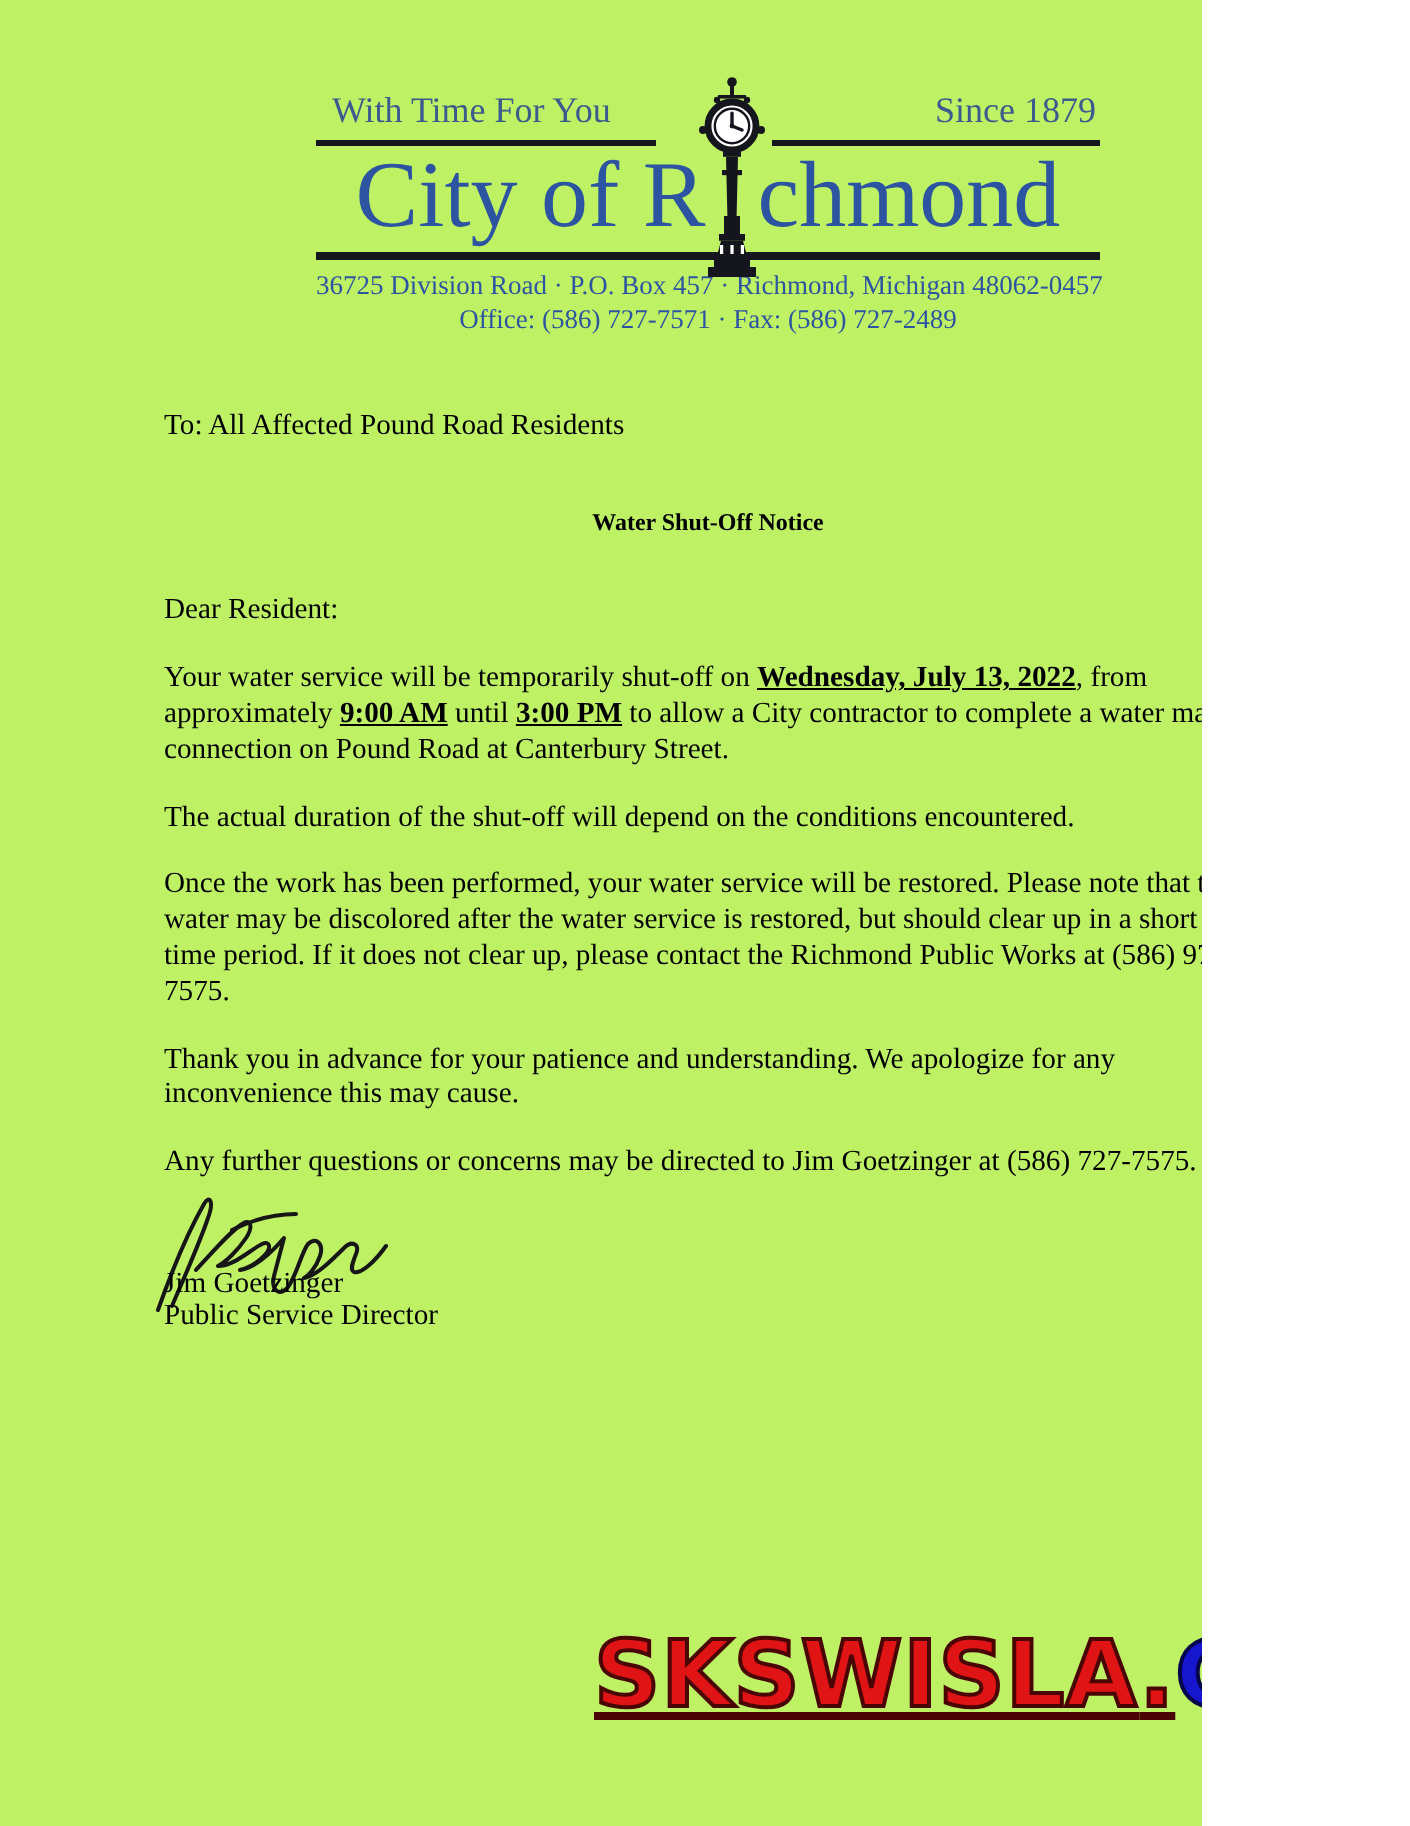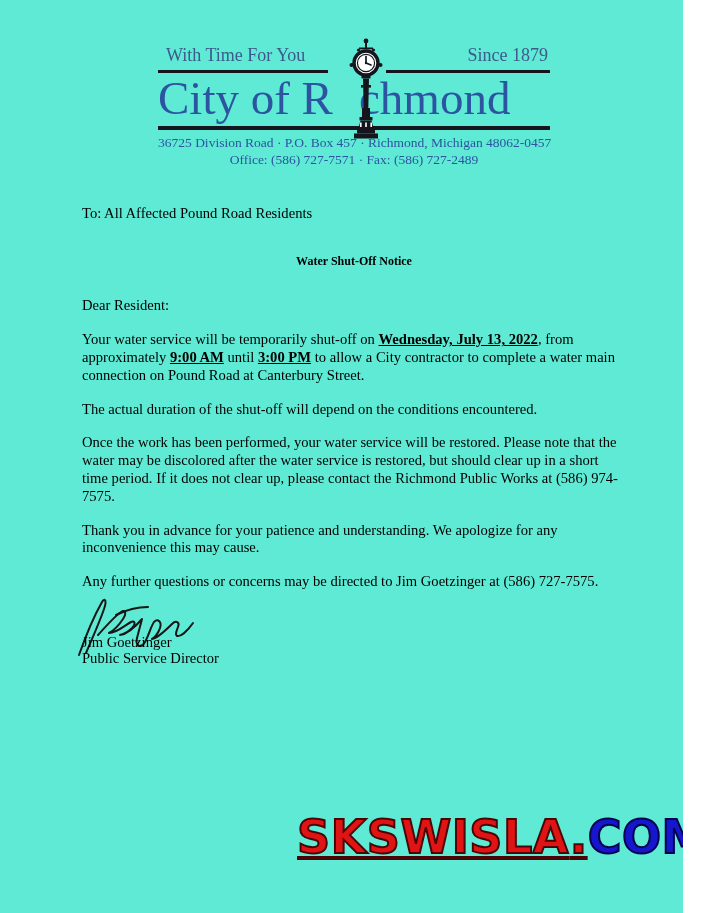--- a/index.html
+++ b/index.html
@@ -4,22 +4,22 @@
 <style>
   * { margin: 0; padding: 0; box-sizing: border-box; }
   html, body { background: #fff; }
   body {
     width: 705px; height: 913px;
     font-family: "Liberation Serif", serif;
     color: #111;
   }
   .page {
     position: relative;
-    width: 683px; height: 913px;
-    background: #5eead4;
+    width: 601px; height: 913px;
+    background: #bef264;
     overflow: hidden;
   }
 
   
   .letterhead {
     position: absolute;
     top: 45px; left: 158px;
     width: 392px;
   }
   .lh-top { display: flex; align-items: flex-end; }
@@ -28,21 +28,21 @@
     border-bottom: 3px solid #15151d;
     padding-bottom: 4px;
     font-size: 18px;
     color: #3d5a8d;
     white-space: nowrap;
   }
   .lh-left  { text-align: left;  padding-left: 8px; }
   .lh-right { text-align: right; padding-right: 2px; }
   .lh-gap { width: 58px; }
   .brand-row {
-    display: flex; justify-content: flex-start;
+    display: flex; justify-content: center;
     gap: 26px;
     font-size: 47px;
     line-height: 1.08;
     color: #2d54a1;
     margin-top: 0px;
     white-space: nowrap;
   }
   .lh-rule { height: 4px; background: #15151d; margin-top: 2px; }
   .addr {
     text-align: center;

